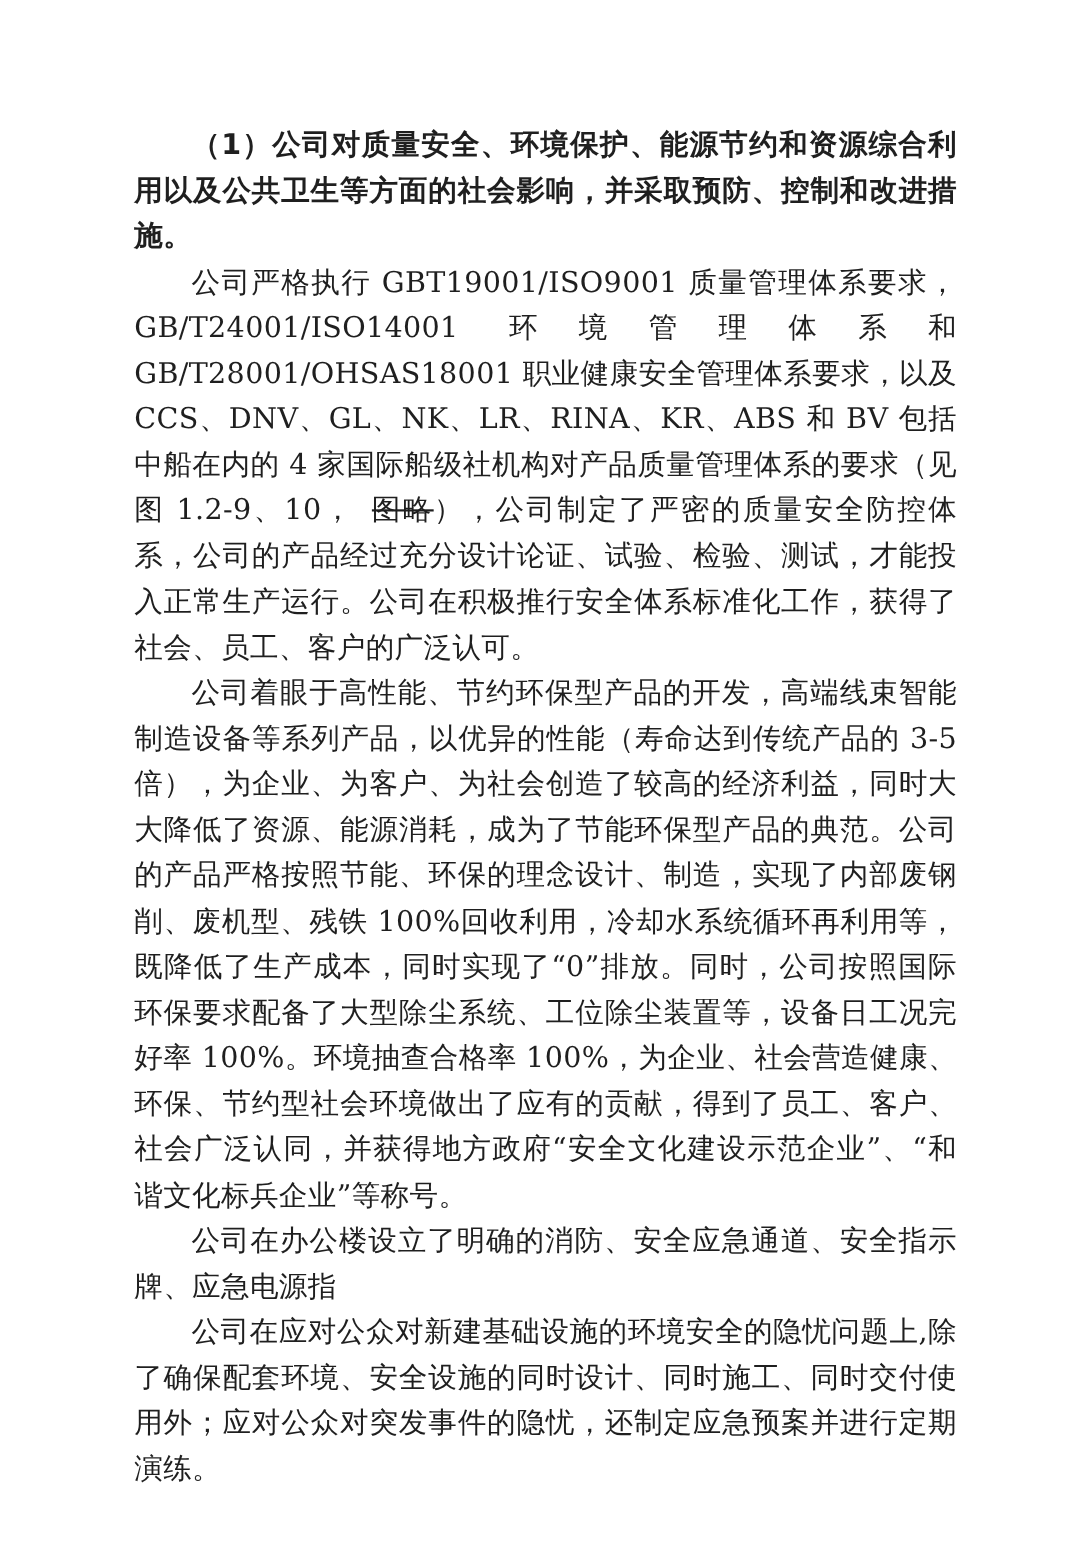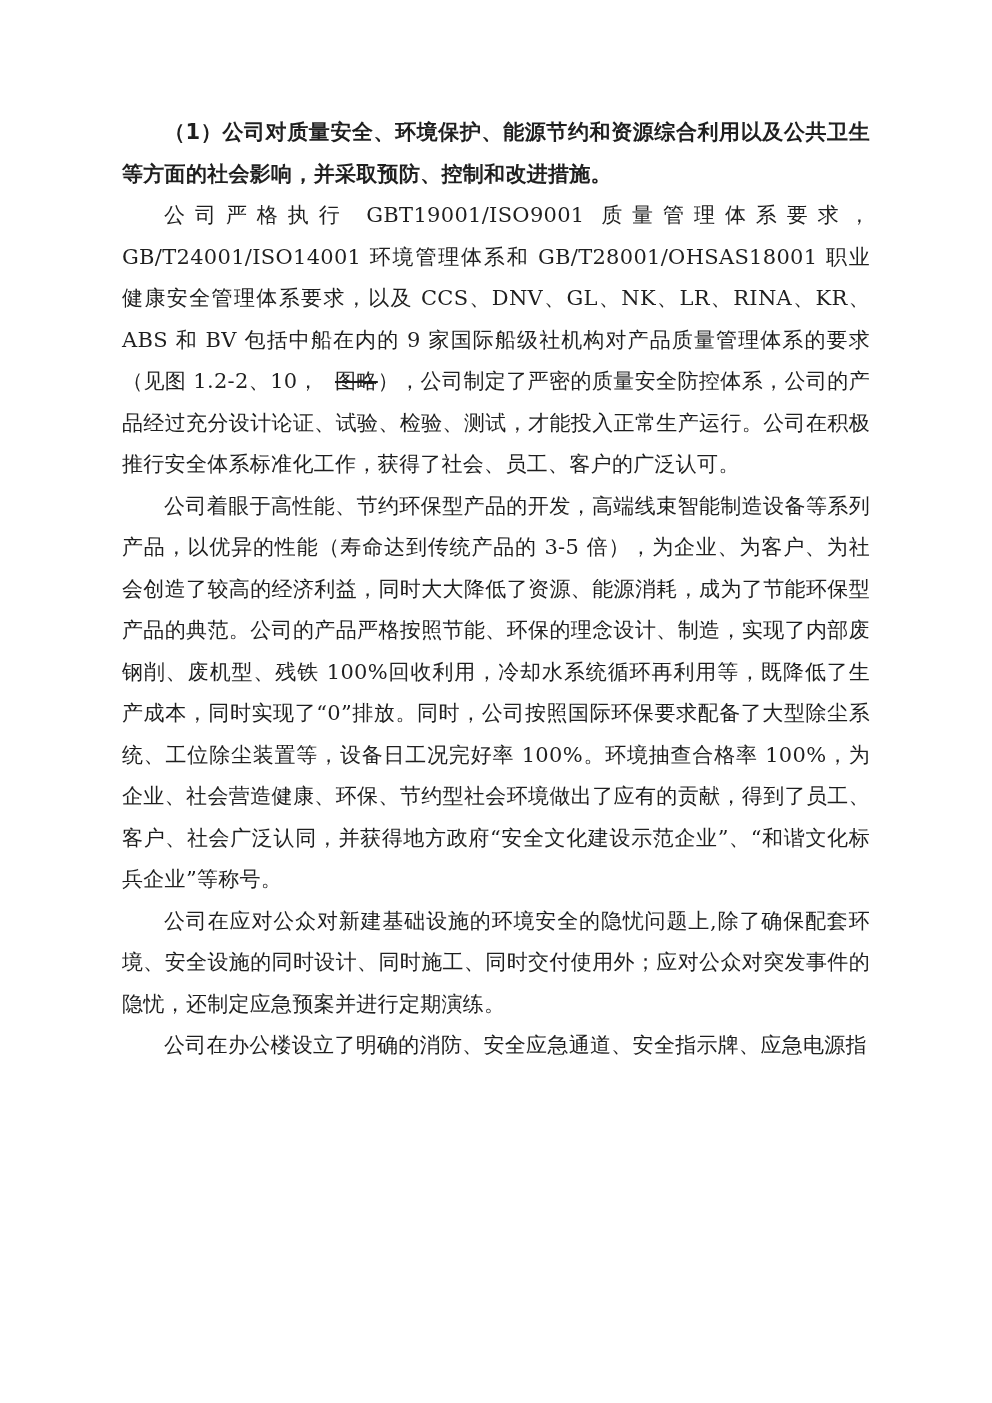--- a/index.html
+++ b/index.html
@@ -15,21 +15,21 @@
     background: #ffffff;
     box-sizing: border-box;
     padding: 112px 122px 0 122px;
     overflow: hidden;
   }
   .text-block {
     width: 748px;
   }
   .para {
     margin: 0;
-    font-size: 21px;
+    font-size: 26px;
     line-height: 41.5px;
     text-indent: 2em;
     text-align: justify;
     color: #1f1f1f;
     letter-spacing: 0.3px;
   }
   .para.body {
     font-family: "DejaVu Serif", "Liberation Serif", serif;
     font-weight: normal;
   }
@@ -41,18 +41,18 @@
     text-decoration: line-through;
     margin-left: 16px;
   }
 </style>
 </head>
 <body>
 
 <div class="page">
   <div class="text-block">
       <p class="para heading"><span class="">（1）公司对质量安全、环境保护、能源节约和资源综合利用以及公共卫生等方面的社会影响，并采取预防、控制和改进措施。</span></p>
-      <p class="para body"><span class="">公司严格执行 GBT19001/ISO9001 质量管理体系要求，GB/T24001/ISO14001 环境管理体系和 GB/T28001/OHSAS18001 职业健康安全管理体系要求，以及 CCS、DNV、GL、NK、LR、RINA、KR、ABS 和 BV 包括中船在内的 9 家国际船级社机构对产品质量管理体系的要求（见图 1.2-2、10，</span><span class="strike">图略</span><span class="">），公司制定了严密的质量安全防控体系，公司的产品经过充分设计论证、试验、检验、测试，才能投入正常生产运行。公司在积极推行安全体系标准化工作，获得了社会、员工、客户的广泛认可。</span></p>
+      <p class="para body"><span class="">公司严格执行 GBT19001/ISO9001 质量管理体系要求，GB/T24001/ISO14001 环境管理体系和 GB/T28001/OHSAS18001 职业健康安全管理体系要求，以及 CCS、DNV、GL、NK、LR、RINA、KR、ABS 和 BV 包括中船在内的 4 家国际船级社机构对产品质量管理体系的要求（见图 1.2-9、10，</span><span class="strike">图略</span><span class="">），公司制定了严密的质量安全防控体系，公司的产品经过充分设计论证、试验、检验、测试，才能投入正常生产运行。公司在积极推行安全体系标准化工作，获得了社会、员工、客户的广泛认可。</span></p>
       <p class="para body"><span class="">公司着眼于高性能、节约环保型产品的开发，高端线束智能制造设备等系列产品，以优异的性能（寿命达到传统产品的 3-5 倍），为企业、为客户、为社会创造了较高的经济利益，同时大大降低了资源、能源消耗，成为了节能环保型产品的典范。公司的产品严格按照节能、环保的理念设计、制造，实现了内部废钢削、废机型、残铁 100%回收利用，冷却水系统循环再利用等，既降低了生产成本，同时实现了“0”排放。同时，公司按照国际环保要求配备了大型除尘系统、工位除尘装置等，设备日工况完好率 100%。环境抽查合格率 100%，为企业、社会营造健康、环保、节约型社会环境做出了应有的贡献，得到了员工、客户、社会广泛认同，并获得地方政府“安全文化建设示范企业”、“和谐文化标兵企业”等称号。</span></p>
+      <p class="para body"><span class="">公司在办公楼设立了明确的消防、安全应急通道、安全指示牌、应急电源指</span></p>
       <p class="para body"><span class="">公司在应对公众对新建基础设施的环境安全的隐忧问题上,除了确保配套环境、安全设施的同时设计、同时施工、同时交付使用外；应对公众对突发事件的隐忧，还制定应急预案并进行定期演练。</span></p>
-      <p class="para body"><span class="">公司在办公楼设立了明确的消防、安全应急通道、安全指示牌、应急电源指</span></p>
     </div>
 </div>
 
 </body></html>

